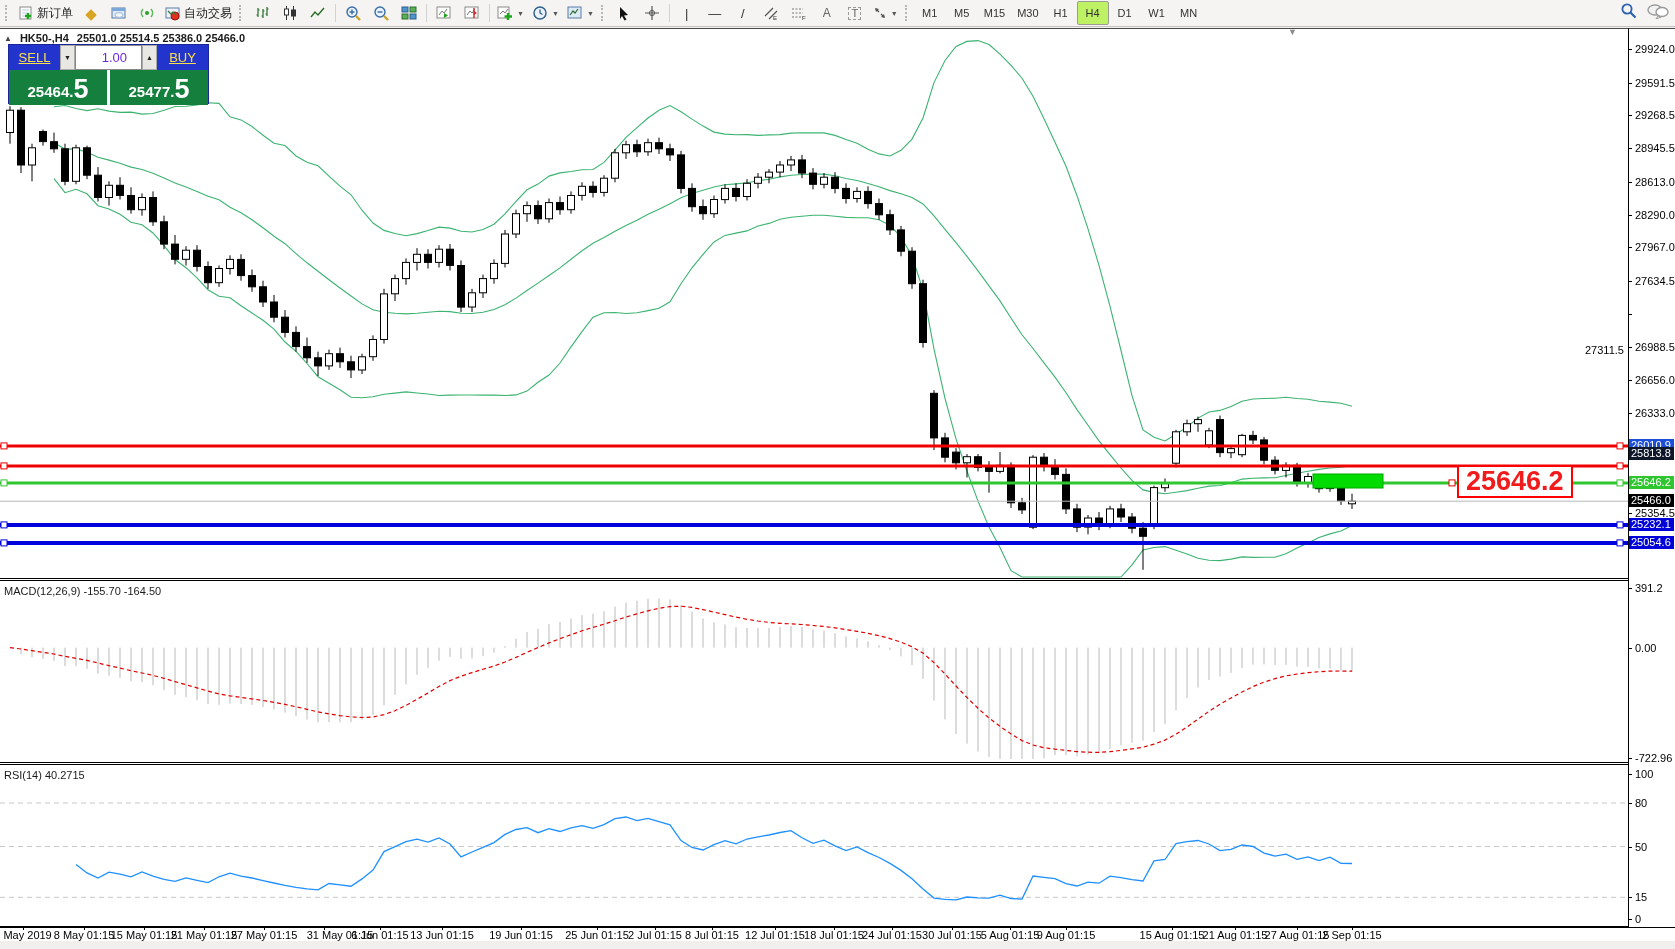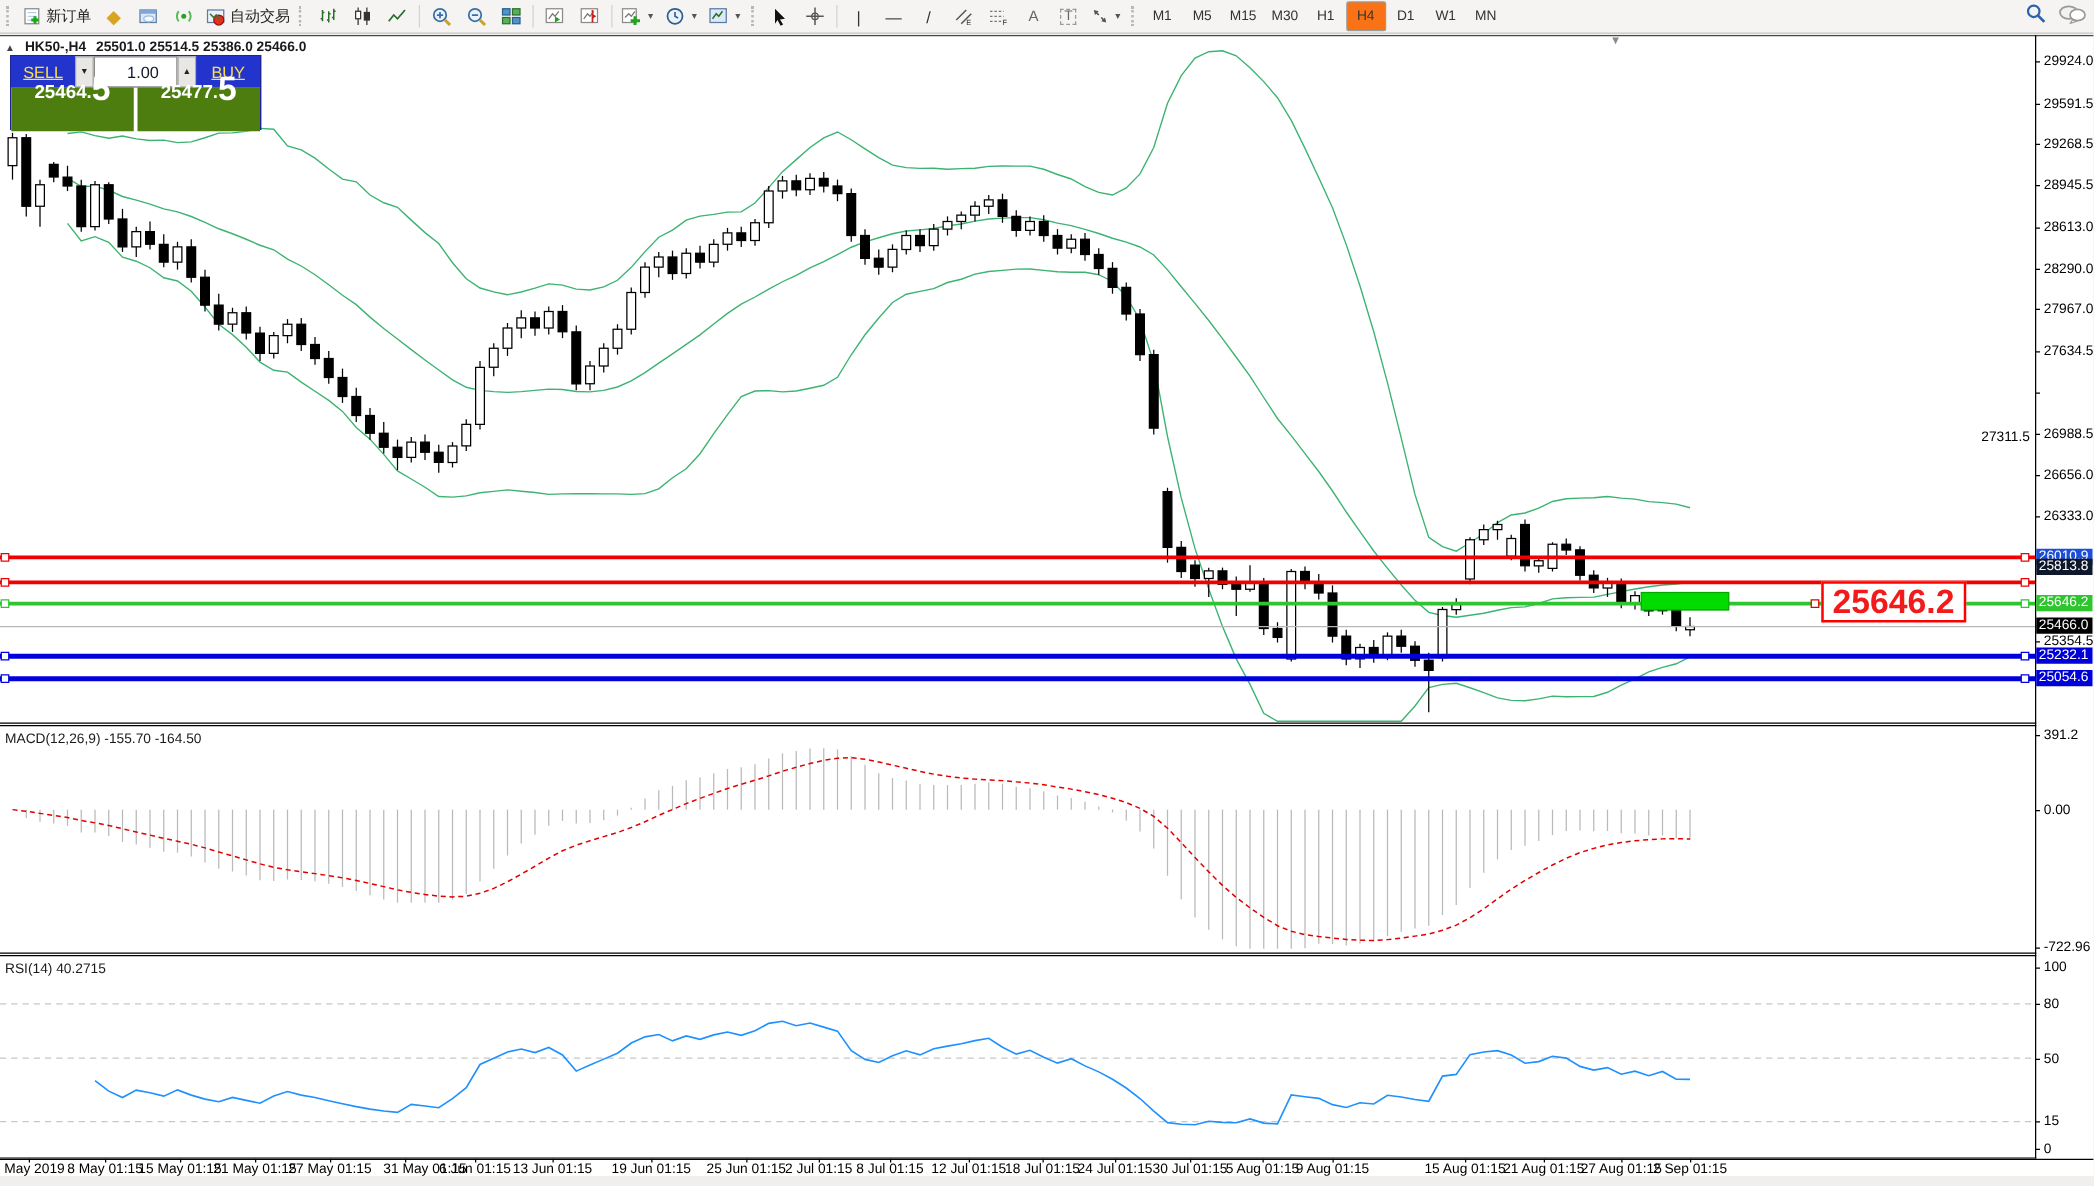--- a/index.html
+++ b/index.html
@@ -2,41 +2,41 @@
 <html><head>
 <meta charset="utf-8">
 <style>
   html,body{margin:0;padding:0;background:#f0efed;font-family:"Liberation Sans",sans-serif;}
   #app{position:relative;width:1675px;height:949px;overflow:hidden;background:#f0efed;}
   
   #toolbar{position:absolute;left:0;top:0;width:1675px;height:27px;background:#f5f4f2;border-bottom:1px solid #c7c5c2;display:flex;align-items:center;padding:0 2px;box-sizing:border-box;}
   .grip{width:4px;height:16px;margin:0 3px;border-left:2px dotted #b8b6b2;}
   .tsep{width:1px;height:18px;background:#d4d2cf;margin:0 3px;}
   .tbtn{height:22px;min-width:20px;display:flex;align-items:center;justify-content:center;gap:3px;padding:0 3px;border:1px solid transparent;border-radius:2px;font-size:12px;color:#222;white-space:nowrap;}
-  .tbtn.pressed{background:#f97316;border:1px solid #9c9a96;}
+  .tbtn.pressed{background:#bef264;border:1px solid #9c9a96;}
   .tf{font-size:11px;color:#333;padding:0 5px;}
   .dd{font-size:7px;color:#555;margin-left:1px;}
   .glyph{font-size:13px;color:#333;line-height:1;}
   svg{display:block;}
   
   #chart-bg{position:absolute;left:0;top:28px;width:1675px;height:912px;background:#fff;border-top:1px solid #4a4a4a;box-sizing:border-box;}
   .panel-line{position:absolute;left:0;width:1629px;height:1px;background:#000;}
   #vaxis-line{position:absolute;left:1628px;top:28px;width:1px;height:899px;background:#000;}
   #plot{position:absolute;left:0;top:0;pointer-events:none;}
   
   #chart-header{position:absolute;left:4px;top:32px;font-size:11px;font-weight:bold;color:#1a1a1a;display:flex;gap:8px;align-items:center;}
   #collapse-tri{font-size:8px;color:#444;}
   
   #trade-panel{position:absolute;left:8px;top:44px;width:201px;height:60px;background:#2334cd;border:1px solid #1a2599;box-sizing:border-box;}
   #tp-row1{display:flex;height:25px;}
   .tp-btn{width:51px;color:#fde047;font-size:13px;display:flex;align-items:center;justify-content:center;text-decoration:underline;background:#2334cd;}
   .tp-spin{width:15px;background:#e9e7e4;border:1px solid #aaa;display:flex;align-items:center;justify-content:center;font-size:7px;color:#222;box-sizing:border-box;}
-  #tp-vol{flex:1;background:#fff;border:1px solid #888;display:flex;align-items:center;justify-content:flex-end;padding-right:14px;font-size:13px;color:#0f172a;box-sizing:border-box;}
+  #tp-vol{flex:1;background:#fff;border:1px solid #888;display:flex;align-items:center;justify-content:flex-end;padding-right:14px;font-size:13px;color:#6d28d9;box-sizing:border-box;}
   #tp-row2{display:flex;height:35px;gap:3px;background:#fff;}
-  .tp-price{flex:1;background:#4d7c0f;color:#fff;display:flex;align-items:flex-end;justify-content:center;padding-bottom:21px;}
+  .tp-price{flex:1;background:#15803d;color:#fff;display:flex;align-items:flex-end;justify-content:center;padding-bottom:3px;}
   .tp-price .small{font-size:15px;font-weight:bold;line-height:20px;}
   .tp-price .big{font-size:27px;font-weight:bold;line-height:26px;}
   
   .ind-label{position:absolute;left:4px;font-size:11px;color:#1a1a1a;}
   
   #turning-point{position:absolute;left:1380px;top:400px;font-size:34px;font-weight:bold;color:#00e104;letter-spacing:3px;text-shadow:1px 1px 0 #0a6e12,-1px -1px 0 #0a6e12,1px -1px 0 #0a6e12,-1px 1px 0 #0a6e12,2px 2px 0 #0a6e12;}
   #level-box{position:absolute;left:1457px;top:465px;height:29px;line-height:29px;padding:0 7px;background:#fff;border:2px solid #f00;color:#f21b1b;font-size:27px;font-weight:bold;}
   #shift-marker{position:absolute;left:1288px;top:27px;font-size:9px;color:#8a8a8a;}
   
   .ax-lbl{position:absolute;font-size:11px;color:#000;white-space:nowrap;}

